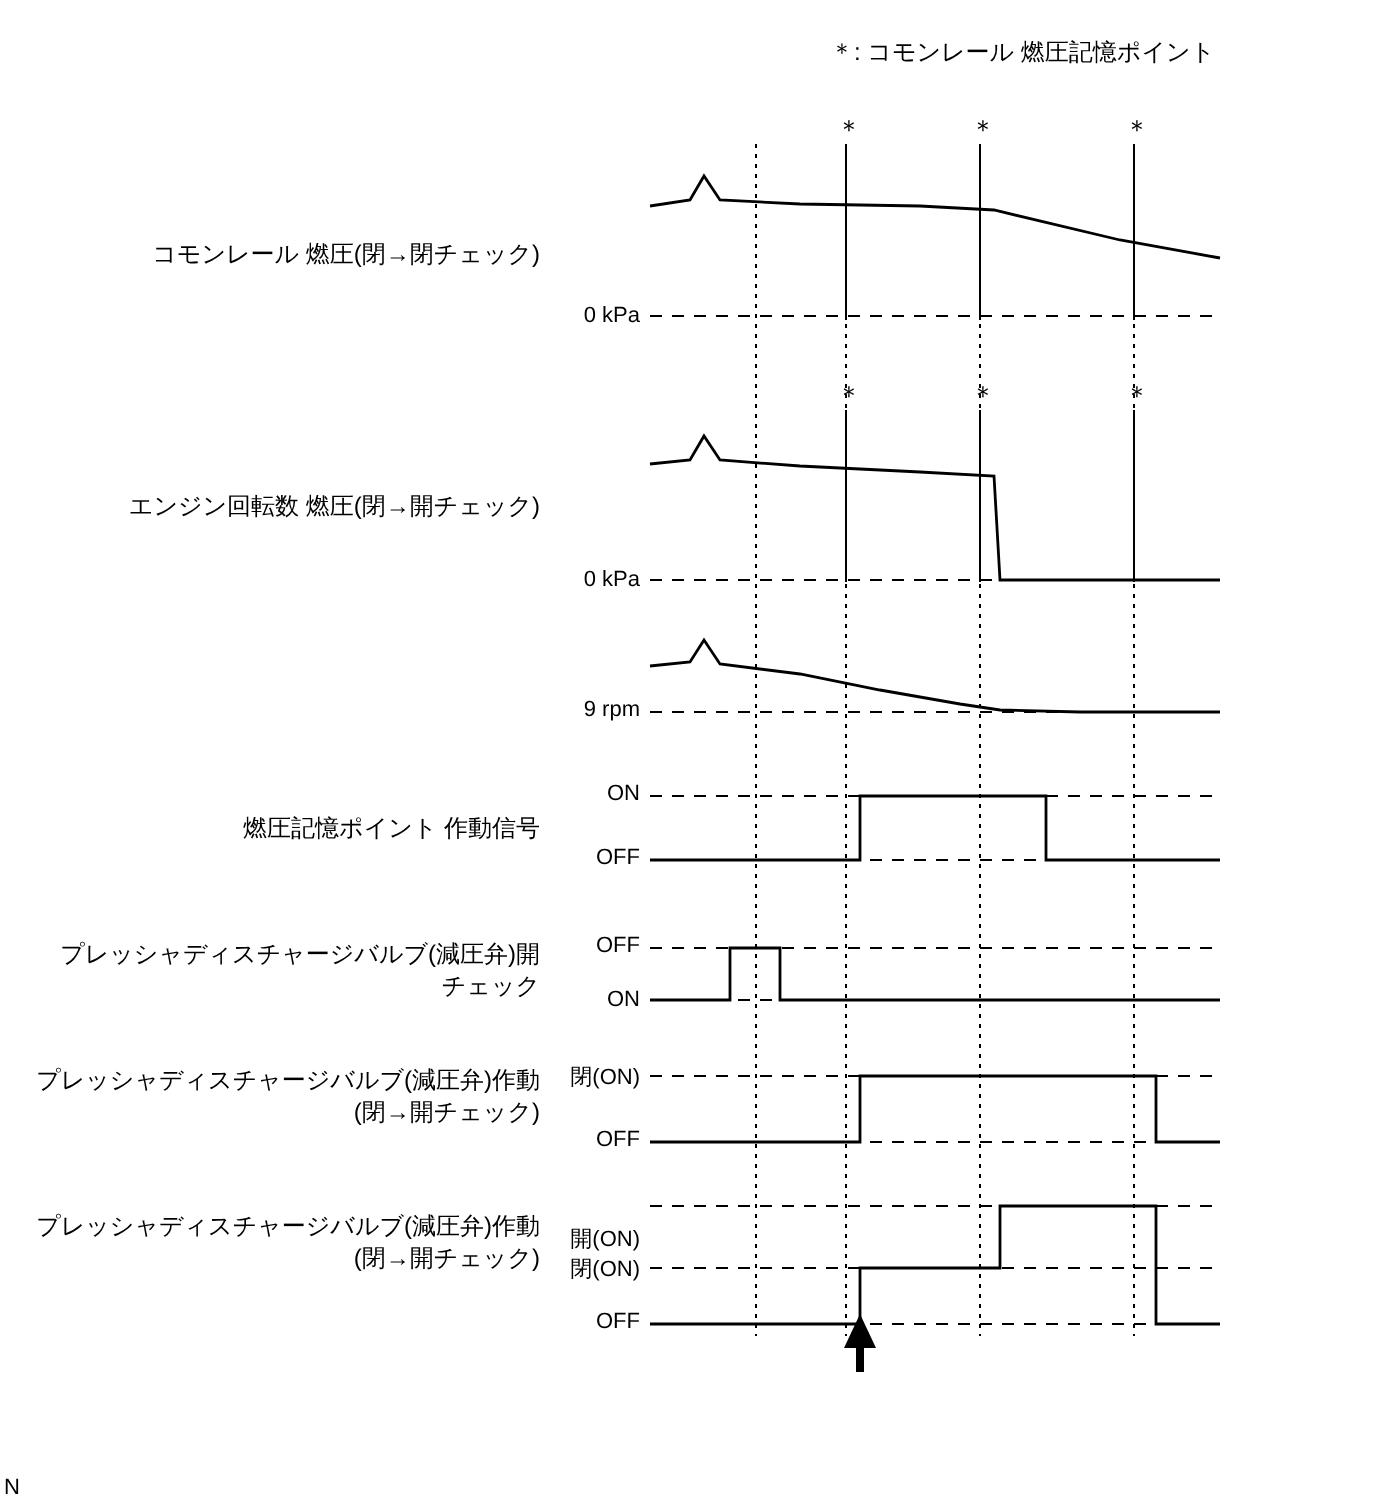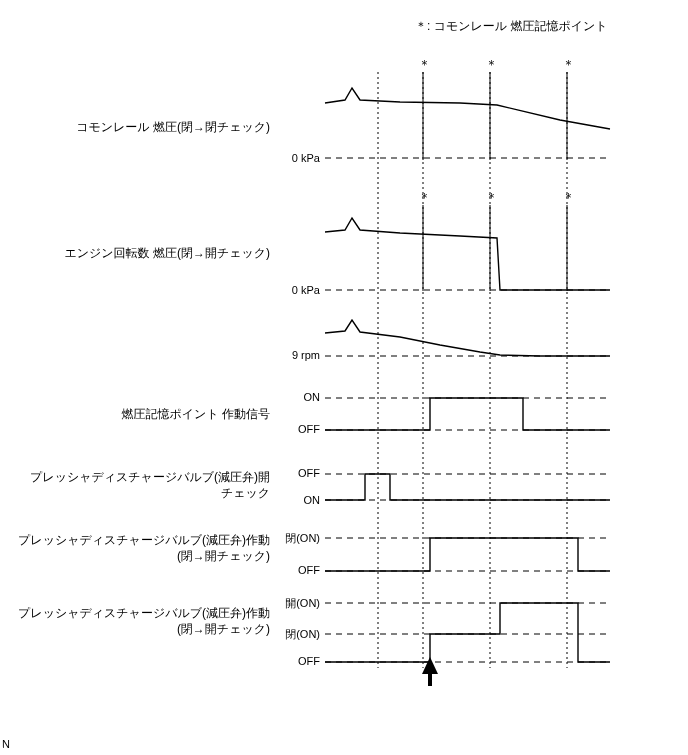--- a/index.html
+++ b/index.html
@@ -111,21 +111,21 @@
 
   <div class="axis-label" style="left:230px; top:391px; width:90px;">ON</div>
   <div class="axis-label" style="left:230px; top:423px; width:90px;">OFF</div>
 
   <div class="axis-label" style="left:230px; top:467px; width:90px;">OFF</div>
   <div class="axis-label" style="left:230px; top:494px; width:90px;">ON</div>
 
   <div class="axis-label" style="left:222px; top:531px; width:98px;">閉(ON)</div>
   <div class="axis-label" style="left:230px; top:564px; width:90px;">OFF</div>
 
-  <div class="axis-label" style="left:222px; top:596px; width:98px;">開(ON)</div>
+  <div class="axis-label" style="left:222px; top:612px; width:98px;">開(ON)</div>
   <div class="axis-label" style="left:222px; top:627px; width:98px;">閉(ON)</div>
   <div class="axis-label" style="left:230px; top:655px; width:90px;">OFF</div>
 
   <div class="star" style="left:418px; top:58px;">＊</div>
   <div class="star" style="left:485px; top:58px;">＊</div>
   <div class="star" style="left:562px; top:58px;">＊</div>
 
   <div class="star" style="left:418px; top:191px;">＊</div>
   <div class="star" style="left:485px; top:191px;">＊</div>
   <div class="star" style="left:562px; top:191px;">＊</div>

